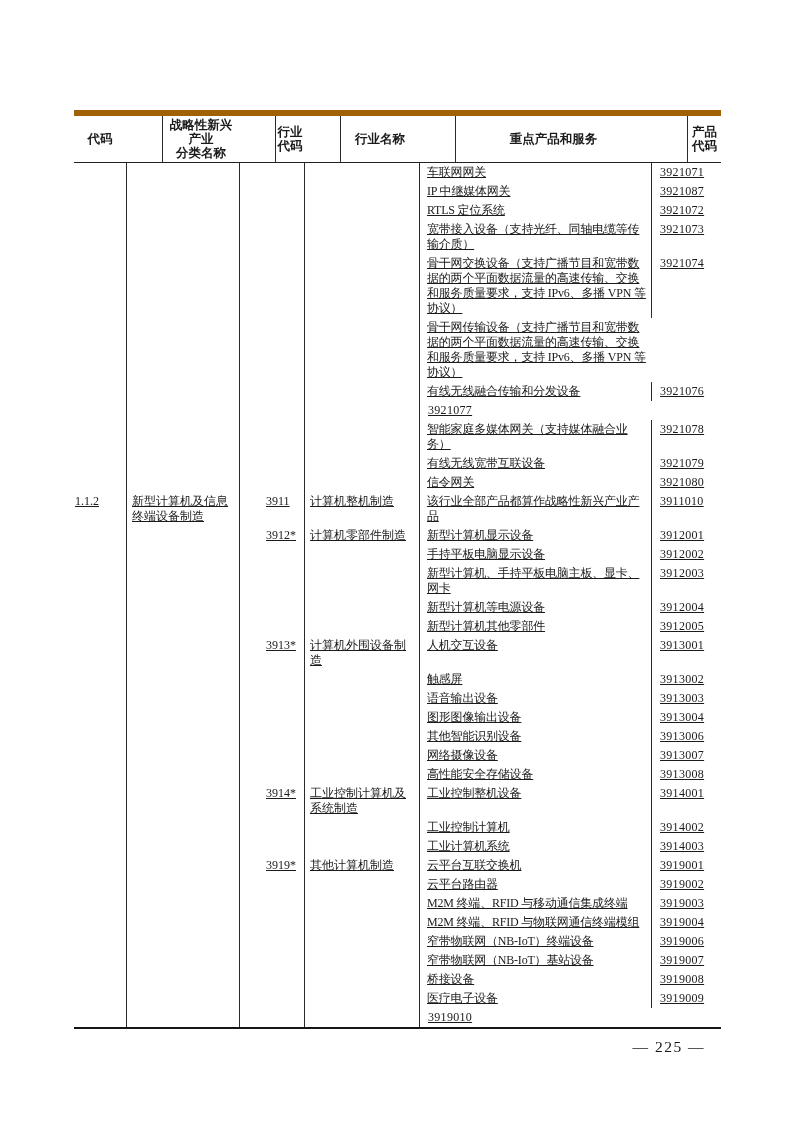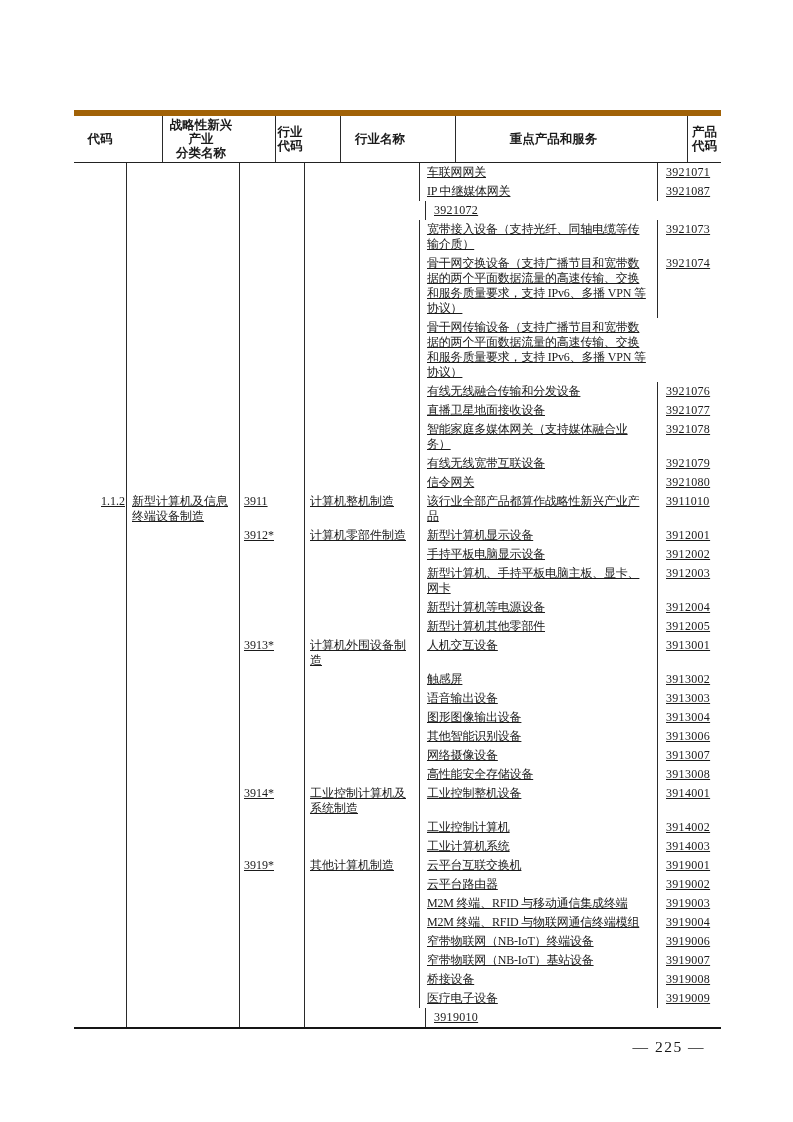--- a/index.html
+++ b/index.html
@@ -55,36 +55,35 @@
   .cell {
     font-size: 12px;
     line-height: 15px;
     padding: 2px 5px;
     box-sizing: border-box;
   }
   .cell + .cell {
     border-left: 1px solid #2a2a2a;
   }
   .c-code {
-    text-align: right;
+    text-align: left;
     padding-left: 1px;
     padding-right: 1px;
   }
   .c-industry-code {
-    padding-left: 4px;
+    padding-left: 26px;
   }
   .c-product {
     padding-left: 7px;
     padding-right: 4px;
     letter-spacing: -0.2px;
   }
   .c-product-code {
     padding-left: 8px;
     letter-spacing: 0.3px;
-    margin-left: 6px;
   }
   .page-number {
     position: absolute;
     top: 1038px;
     right: 88px;
     font-size: 15.5px;
     letter-spacing: 1.5px;
     color: #161616;
   }
 </style>
@@ -121,20 +120,21 @@
     <div class="cell c-industry-name"></div>
     <div class="cell c-product">IP 中继媒体网关</div>
     <div class="cell c-product-code">3921087</div>
   </div>
 
   <div class="trow">
     <div class="cell c-code"></div>
     <div class="cell c-category"></div>
     <div class="cell c-industry-code"></div>
     <div class="cell c-industry-name"></div>
+    <div class="cell c-product">RTLS 定位系统</div>
     <div class="cell c-product-code">3921072</div>
   </div>
 
   <div class="trow">
     <div class="cell c-code"></div>
     <div class="cell c-category"></div>
     <div class="cell c-industry-code"></div>
     <div class="cell c-industry-name"></div>
     <div class="cell c-product">宽带接入设备（支持光纤、同轴电缆等传输介质）</div>
     <div class="cell c-product-code">3921073</div>
@@ -164,21 +164,20 @@
     <div class="cell c-industry-name"></div>
     <div class="cell c-product">有线无线融合传输和分发设备</div>
     <div class="cell c-product-code">3921076</div>
   </div>
 
   <div class="trow">
     <div class="cell c-code"></div>
     <div class="cell c-category"></div>
     <div class="cell c-industry-code"></div>
     <div class="cell c-industry-name"></div>
-    <div class="cell c-product">直播卫星地面接收设备</div>
     <div class="cell c-product-code">3921077</div>
   </div>
 
   <div class="trow">
     <div class="cell c-code"></div>
     <div class="cell c-category"></div>
     <div class="cell c-industry-code"></div>
     <div class="cell c-industry-name"></div>
     <div class="cell c-product">智能家庭多媒体网关（支持媒体融合业务）</div>
     <div class="cell c-product-code">3921078</div>

